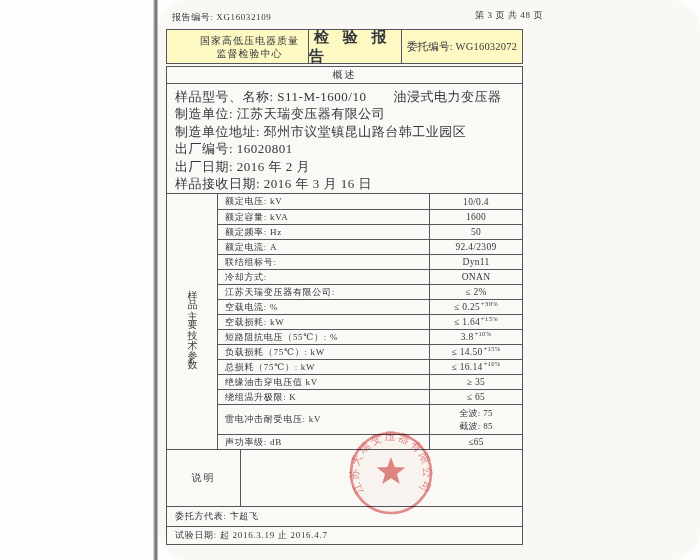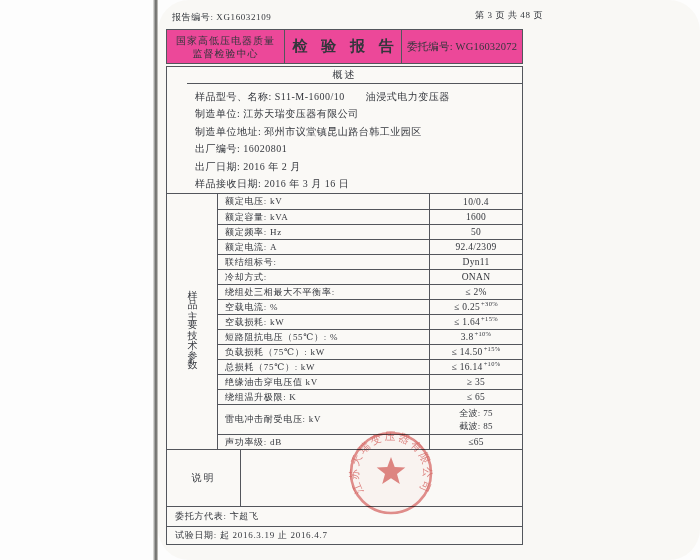--- a/index.html
+++ b/index.html
@@ -6,31 +6,31 @@
   body { background:#ffffff; font-family:"Liberation Serif","DejaVu Serif",serif; }
   .canvas { position:relative; width:700px; height:560px; background:#fdfdfd; overflow:hidden; }
   .scan-edge { position:absolute; left:153px; top:0; width:5px; height:560px;
     background:linear-gradient(90deg,#ececea 0%,#8a8a88 40%,#5f5f5d 60%,#d8d6d2 100%); }
   .page { position:absolute; left:158px; top:0; width:542px; height:560px; background:#f9f8f5; color:#33363c;border-radius:31px; }
 
   .meta-left { position:absolute; left:14px; top:11px; font-size:9px; letter-spacing:0.6px; }
   .meta-right { position:absolute; left:295px; top:9px; width:90px; text-align:right; font-size:9px; letter-spacing:0.6px; }
 
   .tborder { border:1px solid #53565c; }
-  .header-table { position:absolute; left:8px; top:29px; width:357px; height:35px; display:flex; background:#ec4899; }
+  .header-table { position:absolute; left:8px; top:29px; width:357px; height:35px; display:flex; background:#fef9c3;padding-left:24px; }
   .hcell { display:flex; flex-direction:column; align-items:center; justify-content:center; }
   .hcell.org { width:118px; border-right:1px solid #53565c; font-size:10px; line-height:13px; letter-spacing:1px; }
   .hcell.title { flex:1; border-right:1px solid #53565c; font-size:15px; font-weight:bold; letter-spacing:5px; text-indent:5px; }
   .hcell.comm { width:120px; font-size:10.5px; letter-spacing:0.2px; }
 
   .main-table { position:absolute; left:8px; top:66px; width:357px; background:#faf9f6; }
   .sec { border-top:1px solid #53565c; }
   .sec:first-child { border-top:none; }
   .sec-otitle { height:16px; line-height:15px; text-align:center; font-size:10px; letter-spacing:2px; }
-  .sec-overview { height:110px; padding:4px 6px 0 8px; font-size:10px; line-height:17.4px; letter-spacing:0.5px;margin-left:20px; }
+  .sec-overview { height:110px; padding:4px 6px 0 8px; font-size:13px; line-height:17.4px; letter-spacing:0.5px; }
   .sec-params { height:256px; display:flex; }
   .side-cell { width:51px; border-right:1px solid #53565c; display:flex; align-items:center; justify-content:center; }
   .side-inner { writing-mode:vertical-lr; font-size:10px; letter-spacing:10px; }
   .rows { flex:1; display:flex; flex-direction:column; }
   .prow { display:flex; height:15px; border-top:1px solid #53565c; }
   .prow:first-child { border-top:none; }
   .prow.tall { height:30px; }
   .plabel { width:212px; border-right:1px solid #53565c; padding-left:7px; font-size:9px;
     letter-spacing:0.7px; display:flex; align-items:center; white-space:nowrap; overflow:hidden; }
   .pvalue { flex:1; display:flex; align-items:center; justify-content:center; font-size:9.5px; letter-spacing:0.3px; }
@@ -109,21 +109,21 @@
                 <span>Dyn11</span>
               </div>
             </div>
             <div class="prow">
               <div class="plabel">冷却方式:</div>
               <div class="pvalue">
                 <span>ONAN</span>
               </div>
             </div>
             <div class="prow">
-              <div class="plabel">绕组处三相最大不平衡率:</div>
+              <div class="plabel">江苏天瑞变压器有限公司:</div>
               <div class="pvalue">
                 <span>≤ 2%</span>
               </div>
             </div>
             <div class="prow">
               <div class="plabel">空载电流: %</div>
               <div class="pvalue">
                 <span>≤ 0.25</span>
                 <sup class="vsup">+30%</sup>
               </div>

